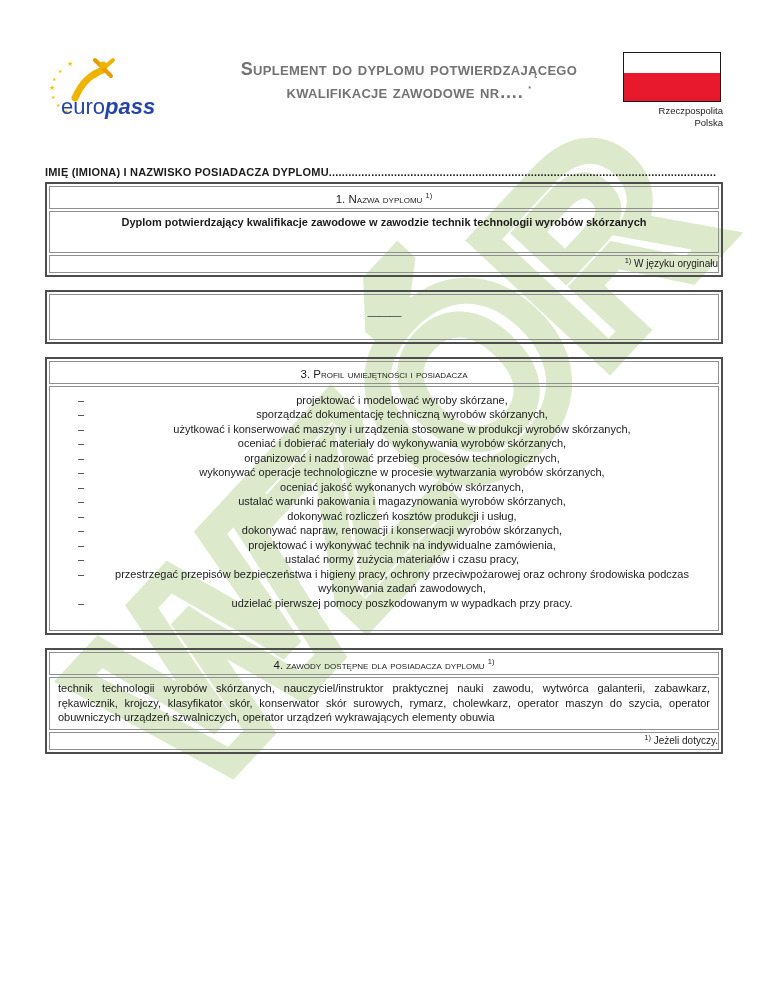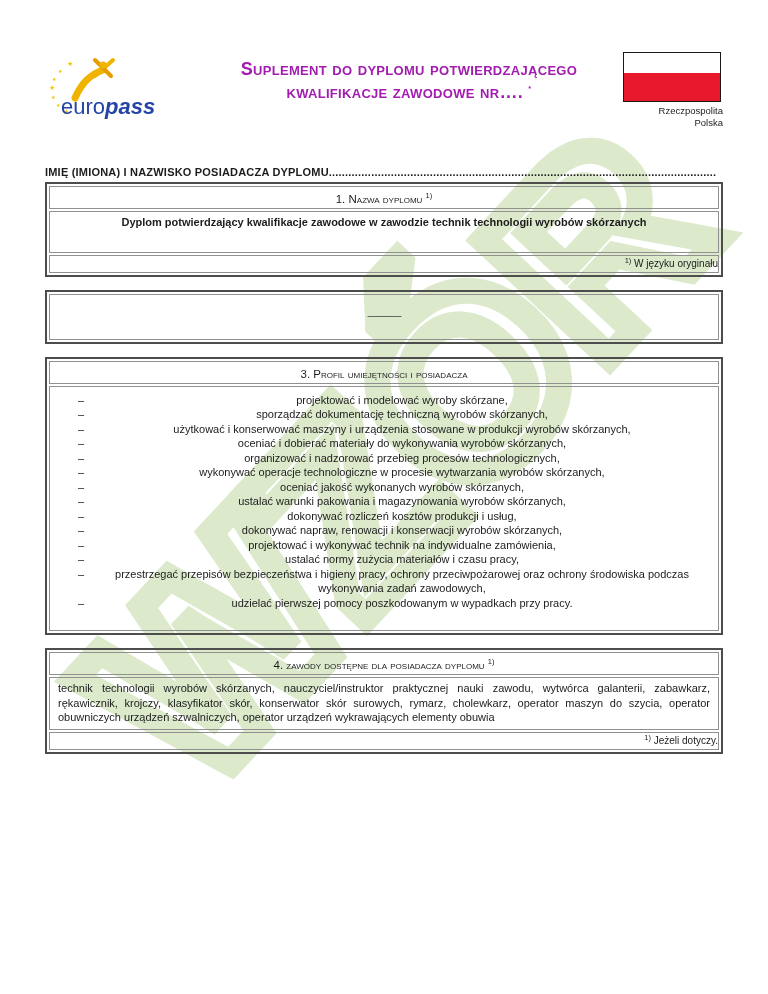--- a/index.html
+++ b/index.html
@@ -8,21 +8,21 @@
     font-family:"Liberation Sans", sans-serif;color:#1a1a1a;
     -webkit-font-smoothing:antialiased;
   }
   .watermark{position:absolute;inset:0;z-index:0;pointer-events:none;}
   .page{position:relative;z-index:1;padding:52px 45px 0 45px;}
 
   
   .topbar{display:flex;align-items:flex-start;}
   .logo{width:150px;flex:none;}
   .titleblock{flex:1;text-align:center;padding-top:6px;}
-  .title-line{font-weight:bold;font-variant:small-caps;font-size:18px;letter-spacing:.3px;line-height:23px;color:#a21caf;}
+  .title-line{font-weight:bold;font-variant:small-caps;font-size:18px;letter-spacing:.3px;line-height:23px;color:#737373;}
   .title-line sup{font-size:10px;font-variant:normal;vertical-align:super;line-height:0;}
   .flagcol{width:100px;flex:none;margin-top:0px;text-align:right;}
   .flag{width:98px;height:50px;border:1px solid #1a1a1a;box-sizing:border-box;}
   .flag-white{height:42%;background:#ffffff;}
   .flag-red{height:58%;background:#e8192c;}
   .flag-label{font-size:9.5px;line-height:11.5px;margin-top:3px;color:#1a1a1a;}
 
   
   .nameline{
     margin-top:38px;font-weight:bold;font-size:11px;letter-spacing:.2px;

